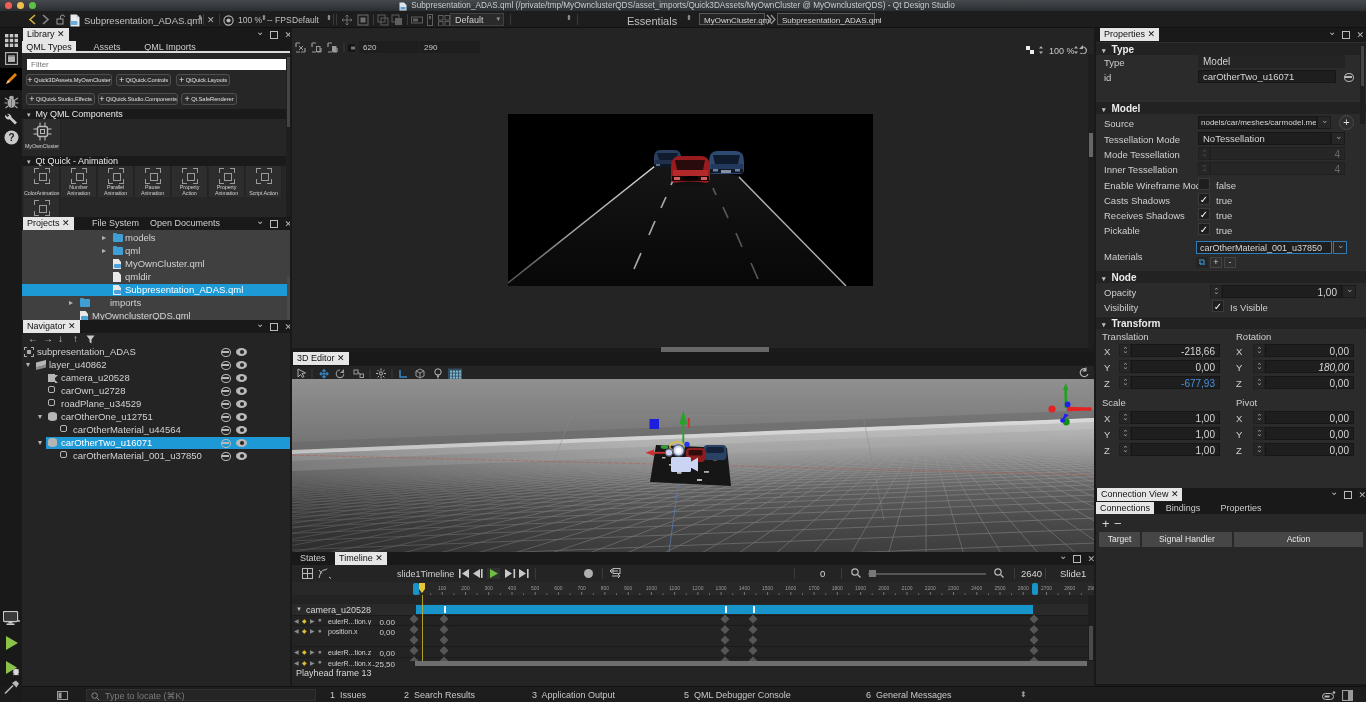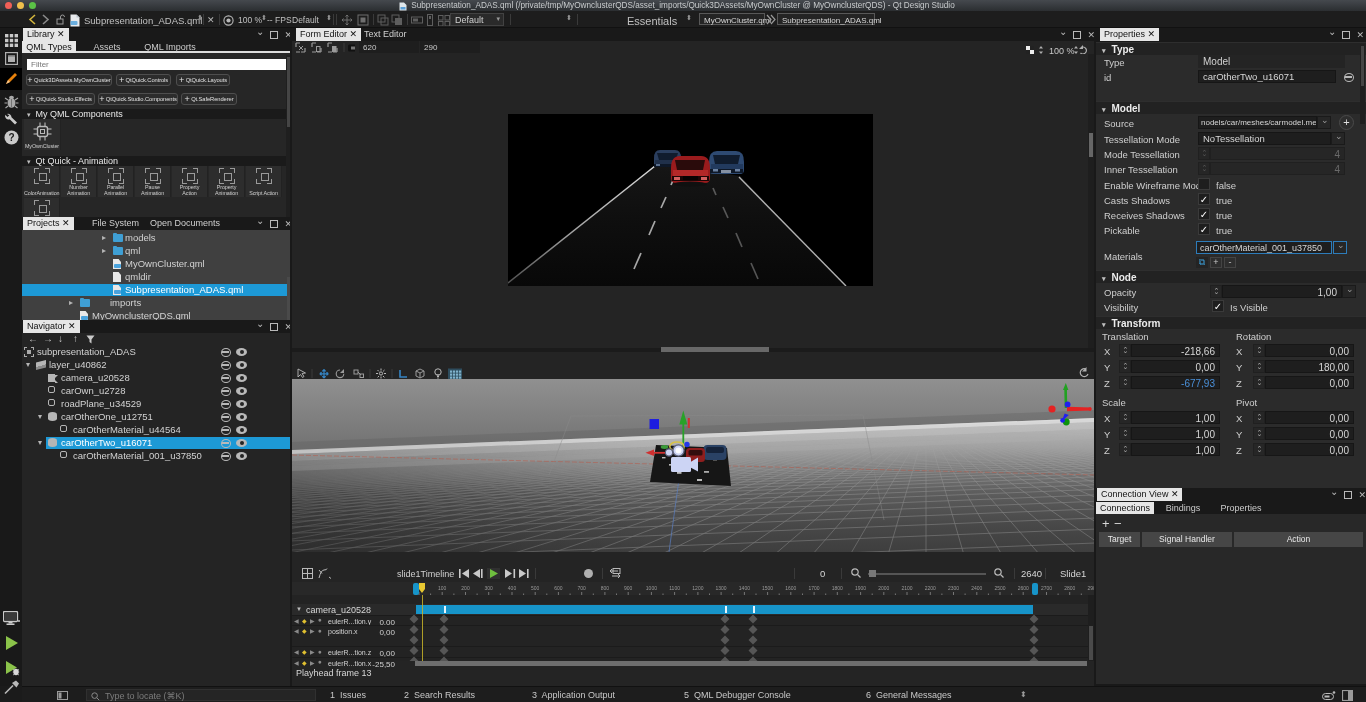--- a/index.html
+++ b/index.html
@@ -475,25 +475,20 @@
       </div>
     <div class="treerow" style="top:130px;">
         <span class="nico nmat" style="left:38px;"></span>
         <span class="tlabel" style="left:51px;">carOtherMaterial_001_u37850</span>
         <span class="rico" style="left:198px;"></span>
         <span class="reye" style="left:214px;"></span>
       </div>
   </div>
 
   <div id="formeditor" class="abs">
-    <div id="fe-tabbar">
-        <div class="paneltab" style="left:4px;">Form Editor ✕</div>
-      <div class="darktab" style="left:64px;">Text Editor</div>
-      <div class="phicons" style="left:767px;"></div>
-      </div>
     <div id="fe-toolbar">
       <svg class="abs" style="left:3px; top:1px;" width="60" height="11" viewBox="0 0 60 11">
         <g stroke="#9a9a9a" fill="none">
           <path d="M1,1 h4 M1,1 v4 M1,10 h4 M10,6 v4 M10,10 h-4" stroke-width="1.2"></path>
           <path d="M4,4 l4,4 M8,4 l-4,4" stroke-width="1"></path>
           <path d="M17,1 h4 M17,1 v4 M17,10 h4 M26,6 v4 M26,10 h-4" stroke-width="1.2"></path>
           <rect x="21.5" y="4.5" width="3.5" height="5" stroke-width="1"></rect>
           <path d="M33,1 h4 M33,1 v4 M33,10 h4 M42,6 v4 M42,10 h-4" stroke-width="1.2"></path>
           <rect x="37.5" y="4.5" width="3.5" height="5" fill="#9a9a9a"></rect>
         </g>
@@ -585,20 +580,23 @@
       </div>
       <div class="abs" style="left:0px; top:294px; width:803px; height:4px; background:#1b1b1b;"></div>
       <div class="abs" style="left:796px; top:0; width:6px; height:294px; background:#1e1e1e;">
           <div class="abs" style="left:1px; top:79px; width:4px; height:24px; background:#666;"></div>
         </div>
         <div class="abs" style="left:369px; top:293px; width:108px; height:5px; background:#686868;"></div>
     </div>
   </div>
 
   <div id="editor3d" class="abs">
+    <div id="e3-tabbar">
+        <div class="paneltab" style="left:1px;">3D Editor ✕</div>
+      </div>
     <div id="e3-toolbar">
       <svg width="440" height="13" viewBox="0 0 440 13">
         <path d="M6,2 l0,8 l2.5,-2.5 l2,3 1.5,-1 -2,-3 l3.5,-0.5 z" fill="none" stroke="#b9b9b9" stroke-width="0.9"></path>
         <line x1="20" y1="2" x2="20" y2="11" stroke="#3a3a3a"></line>
         <g stroke="#3584c4" stroke-width="1.2" fill="none">
           <path d="M32,2.5 V11 M27.8,6.8 H36.3 M32,2.5 l-1.6,1.8 M32,2.5 l1.6,1.8 M27.8,6.8 l1.8,-1.6 M27.8,6.8 l1.8,1.6 M36.3,6.8 l-1.8,-1.6 M36.3,6.8 l-1.8,1.6 M32,11 l-1.6,-1.8 M32,11 l1.6,-1.8"></path>
         </g>
         <g stroke="#9a9a9a" stroke-width="1.1" fill="none">
           <path d="M48,3 a3.8,3.8 0 1 0 3.8,3.8"></path>
             <path d="M52,2 v4 h-4 z" fill="#9a9a9a" stroke="none"></path>
@@ -901,20 +899,25 @@
           <circle cx="798" cy="30" r="1.8" fill="#e42222"></circle>
           <circle cx="775.6" cy="25.4" r="2.9" fill="#2020ee"></circle>
           <polygon points="772.6,34.6 776.8,36 769.6,42.6" fill="#2020ee"></polygon>
           <circle cx="770.6" cy="41.4" r="2.4" fill="#2020ee"></circle>
         </g>
       </svg>
     </div>
   </div>
 
   <div id="timeline" class="abs">
+    <div id="tl-tabbar">
+        <div class="darktab" style="left:0;">States</div>
+      <div class="paneltab" style="left:43px;">Timeline ✕</div>
+      <div class="phicons" style="left:767px;"></div>
+      </div>
     <div class="abs" style="left:0; top:13px; width:803px; height:17px; background:#242424;">
       <svg class="abs" style="left:10px; top:3px;" width="30" height="11" viewBox="0 0 30 11">
         <g stroke="#b9b9b9" fill="none">
           <rect x="0.5" y="0.5" width="10" height="10"></rect>
             <line x1="5.5" y1="0.5" x2="5.5" y2="10.5"></line>
             <line x1="0.5" y1="5.5" x2="10.5" y2="5.5"></line>
           <path d="M17,10 q2,-8 5,-8 q3,0 3,-1.5 M17,2 l3,3.5 M27,9 l2,1.5"></path>
         </g>
       </svg>
       <div class="abs txt" style="left:105px; top:4px; font-size:9px; color:#d0d0d0;">slide1Timeline</div>
@@ -1177,21 +1180,21 @@
     <div class="pfield" style="left:169px; top:316px; width:89px; height:13px;">
         <span class="pv">0,00</span>
       </div>
     <div class="prow-lbl" style="left:8px; top:334px;">Y</div>
     <div class="pspin lit" style="left:23px; top:332px;"></div>
     <div class="pfield" style="left:35px; top:332px; width:89px; height:13px;">
         <span class="pv">0,00</span>
       </div>
     <div class="prow-lbl" style="left:140px; top:334px;">Y</div>
     <div class="pspin lit" style="left:157px; top:332px;"></div>
-    <div class="pfield" style="left:169px; top:332px; width:89px; height:13px;">
+    <div class="pfield" style="left:169px; top:332px; width:89px; height:13px;font-style:italic;">
         <span class="pv">180,00</span>
       </div>
     <div class="prow-lbl" style="left:8px; top:350px;">Z</div>
     <div class="pspin lit" style="left:23px; top:348px;"></div>
     <div class="pfield" style="left:35px; top:348px; width:89px; height:13px;">
         <span class="pv" style="color:#4a90d9;">-677,93</span>
       </div>
     <div class="prow-lbl" style="left:140px; top:350px;">Z</div>
     <div class="pspin lit" style="left:157px; top:348px;"></div>
     <div class="pfield" style="left:169px; top:348px; width:89px; height:13px;">

